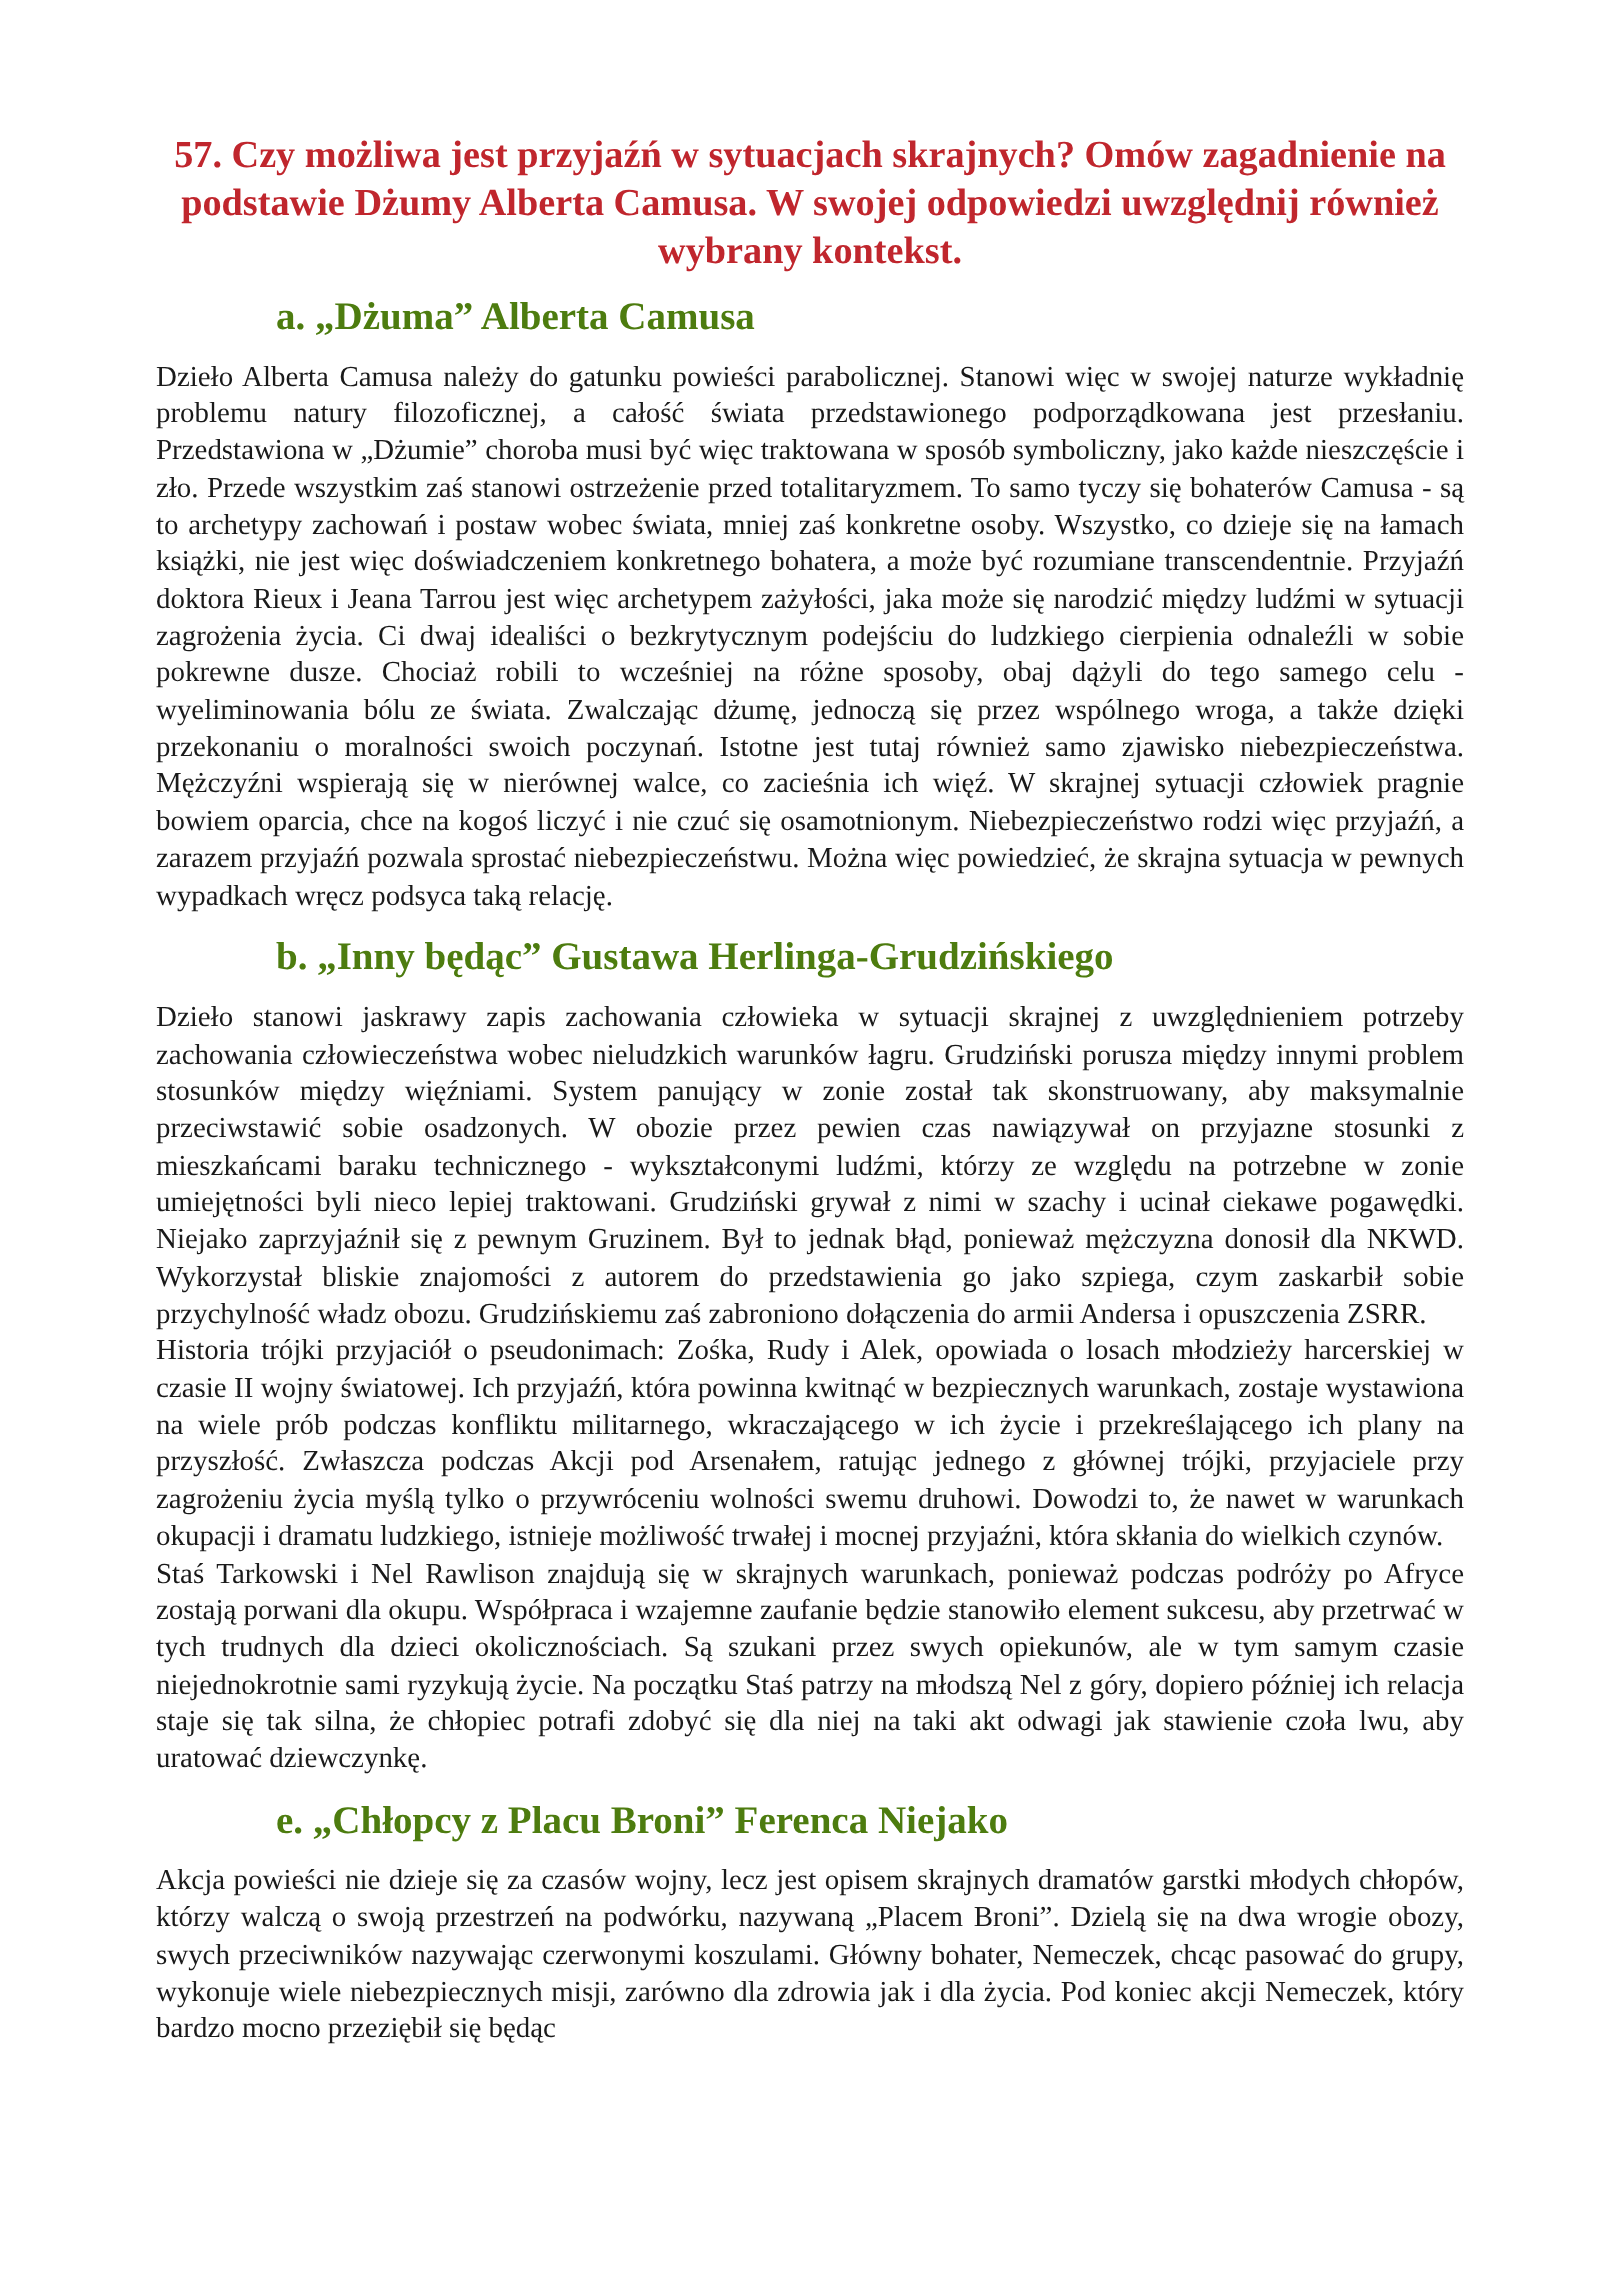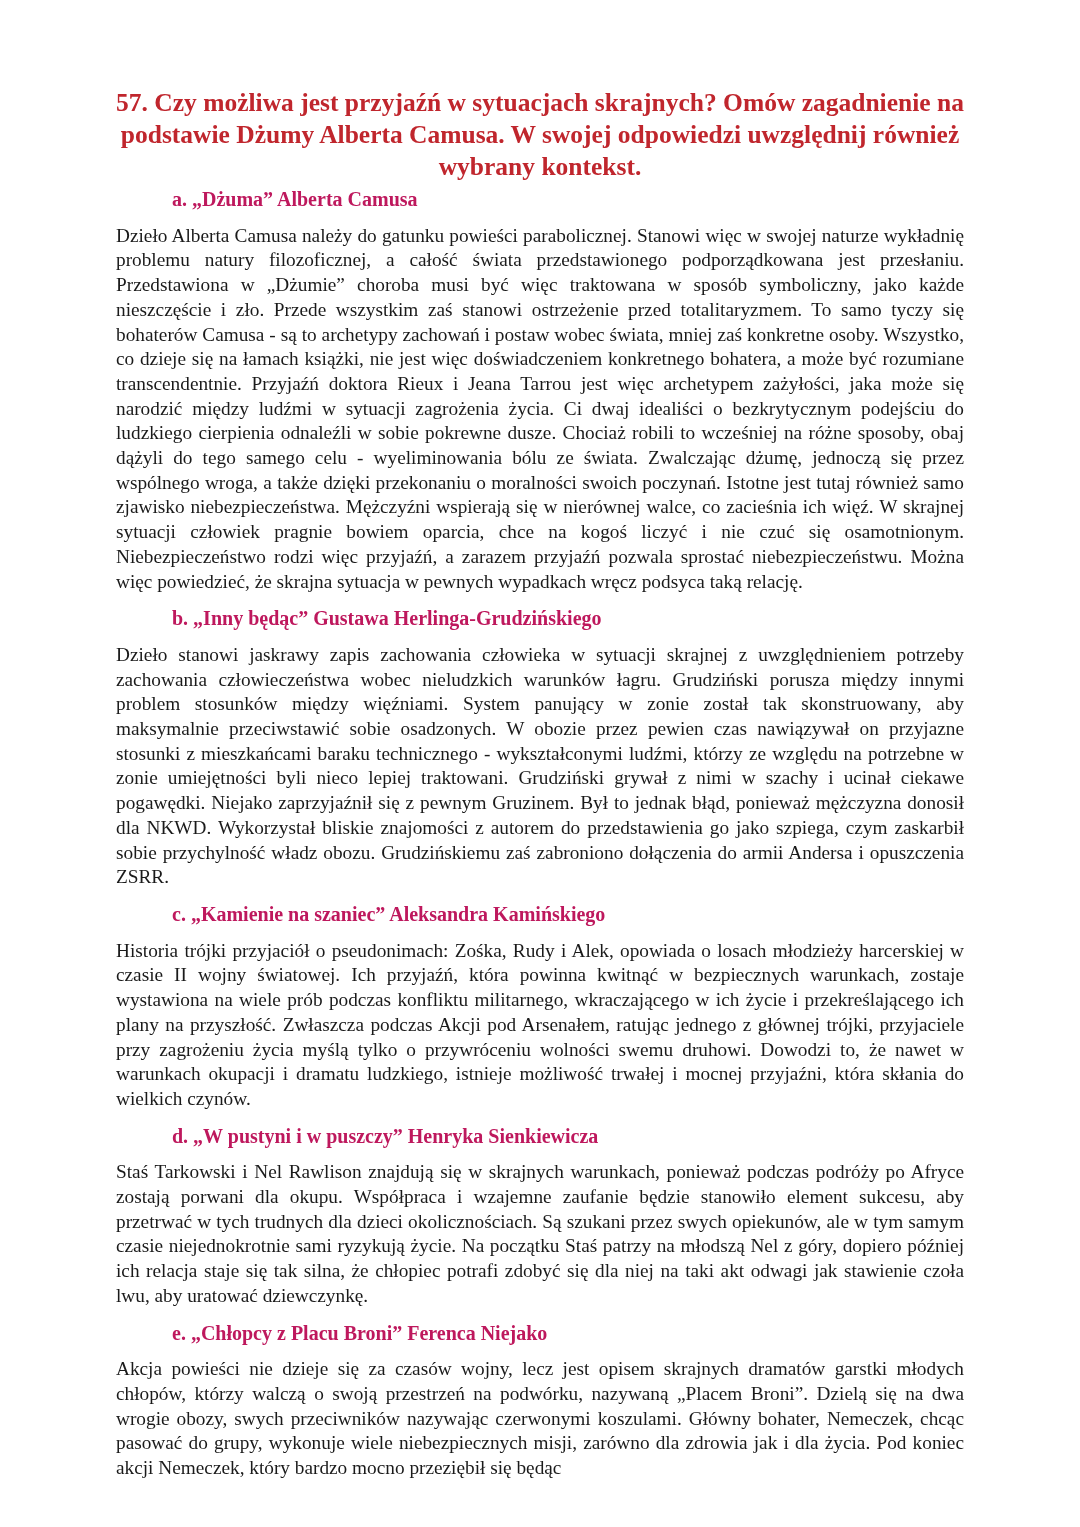--- a/index.html
+++ b/index.html
@@ -15,29 +15,29 @@
   .title {
     margin: 0;
     text-align: center;
     font-weight: bold;
     font-size: 25.5px;
     line-height: 32px;
     color: #c0262d;
     padding: 0 6px;
   }
   .section-heading {
-    margin: 4px;
+    margin: 16px;
     padding-left: 64px;
     font-weight: bold;
-    font-size: 20px;
+    font-size: 26px;
     line-height: 24.7px;
-    color: #be185d;
+    color: #4d7c0f;
   }
   .section-body {
-    margin: 12px;
+    margin: 0;
     font-size: 19.3px;
     line-height: 24.7px;
     text-align: justify;
     color: #1a1a1a;
   }
 </style>
 </head>
 <body>
 
 <div class="page">
@@ -47,26 +47,24 @@
     <h2 class="section-heading">a. „Dżuma” Alberta Camusa</h2>
     <p class="section-body">Dzieło Alberta Camusa należy do gatunku powieści parabolicznej. Stanowi więc w swojej naturze wykładnię problemu natury filozoficznej, a całość świata przedstawionego podporządkowana jest przesłaniu. Przedstawiona w „Dżumie” choroba musi być więc traktowana w sposób symboliczny, jako każde nieszczęście i zło. Przede wszystkim zaś stanowi ostrzeżenie przed totalitaryzmem. To samo tyczy się bohaterów Camusa - są to archetypy zachowań i postaw wobec świata, mniej zaś konkretne osoby. Wszystko, co dzieje się na łamach książki, nie jest więc doświadczeniem konkretnego bohatera, a może być rozumiane transcendentnie. Przyjaźń doktora Rieux i Jeana Tarrou jest więc archetypem zażyłości, jaka może się narodzić między ludźmi w sytuacji zagrożenia życia. Ci dwaj idealiści o bezkrytycznym podejściu do ludzkiego cierpienia odnaleźli w sobie pokrewne dusze. Chociaż robili to wcześniej na różne sposoby, obaj dążyli do tego samego celu - wyeliminowania bólu ze świata. Zwalczając dżumę, jednoczą się przez wspólnego wroga, a także dzięki przekonaniu o moralności swoich poczynań. Istotne jest tutaj również samo zjawisko niebezpieczeństwa. Mężczyźni wspierają się w nierównej walce, co zacieśnia ich więź. W skrajnej sytuacji człowiek pragnie bowiem oparcia, chce na kogoś liczyć i nie czuć się osamotnionym. Niebezpieczeństwo rodzi więc przyjaźń, a zarazem przyjaźń pozwala sprostać niebezpieczeństwu. Można więc powiedzieć, że skrajna sytuacja w pewnych wypadkach wręcz podsyca taką relację.</p>
   </section>
 
   <section>
     <h2 class="section-heading">b. „Inny będąc” Gustawa Herlinga-Grudzińskiego</h2>
     <p class="section-body">Dzieło stanowi jaskrawy zapis zachowania człowieka w sytuacji skrajnej z uwzględnieniem potrzeby zachowania człowieczeństwa wobec nieludzkich warunków łagru. Grudziński porusza między innymi problem stosunków między więźniami. System panujący w zonie został tak skonstruowany, aby maksymalnie przeciwstawić sobie osadzonych. W obozie przez pewien czas nawiązywał on przyjazne stosunki z mieszkańcami baraku technicznego - wykształconymi ludźmi, którzy ze względu na potrzebne w zonie umiejętności byli nieco lepiej traktowani. Grudziński grywał z nimi w szachy i ucinał ciekawe pogawędki. Niejako zaprzyjaźnił się z pewnym Gruzinem. Był to jednak błąd, ponieważ mężczyzna donosił dla NKWD. Wykorzystał bliskie znajomości z autorem do przedstawienia go jako szpiega, czym zaskarbił sobie przychylność władz obozu. Grudzińskiemu zaś zabroniono dołączenia do armii Andersa i opuszczenia ZSRR.</p>
   </section>
 
   <section>
-    <h2 class="section-heading">c. „Kamienie na szaniec” Aleksandra Kamińskiego</h2>
     <p class="section-body">Historia trójki przyjaciół o pseudonimach: Zośka, Rudy i Alek, opowiada o losach młodzieży harcerskiej w czasie II wojny światowej. Ich przyjaźń, która powinna kwitnąć w bezpiecznych warunkach, zostaje wystawiona na wiele prób podczas konfliktu militarnego, wkraczającego w ich życie i przekreślającego ich plany na przyszłość. Zwłaszcza podczas Akcji pod Arsenałem, ratując jednego z głównej trójki, przyjaciele przy zagrożeniu życia myślą tylko o przywróceniu wolności swemu druhowi. Dowodzi to, że nawet w warunkach okupacji i dramatu ludzkiego, istnieje możliwość trwałej i mocnej przyjaźni, która skłania do wielkich czynów.</p>
   </section>
 
   <section>
-    <h2 class="section-heading">d. „W pustyni i w puszczy” Henryka Sienkiewicza</h2>
     <p class="section-body">Staś Tarkowski i Nel Rawlison znajdują się w skrajnych warunkach, ponieważ podczas podróży po Afryce zostają porwani dla okupu. Współpraca i wzajemne zaufanie będzie stanowiło element sukcesu, aby przetrwać w tych trudnych dla dzieci okolicznościach. Są szukani przez swych opiekunów, ale w tym samym czasie niejednokrotnie sami ryzykują życie. Na początku Staś patrzy na młodszą Nel z góry, dopiero później ich relacja staje się tak silna, że chłopiec potrafi zdobyć się dla niej na taki akt odwagi jak stawienie czoła lwu, aby uratować dziewczynkę.</p>
   </section>
 
   <section>
     <h2 class="section-heading">e. „Chłopcy z Placu Broni” Ferenca Niejako</h2>
     <p class="section-body">Akcja powieści nie dzieje się za czasów wojny, lecz jest opisem skrajnych dramatów garstki młodych chłopów, którzy walczą o swoją przestrzeń na podwórku, nazywaną „Placem Broni”. Dzielą się na dwa wrogie obozy, swych przeciwników nazywając czerwonymi koszulami. Główny bohater, Nemeczek, chcąc pasować do grupy, wykonuje wiele niebezpiecznych misji, zarówno dla zdrowia jak i dla życia. Pod koniec akcji Nemeczek, który bardzo mocno przeziębił się będąc</p>
   </section>
 </div>
 
 </body></html>

